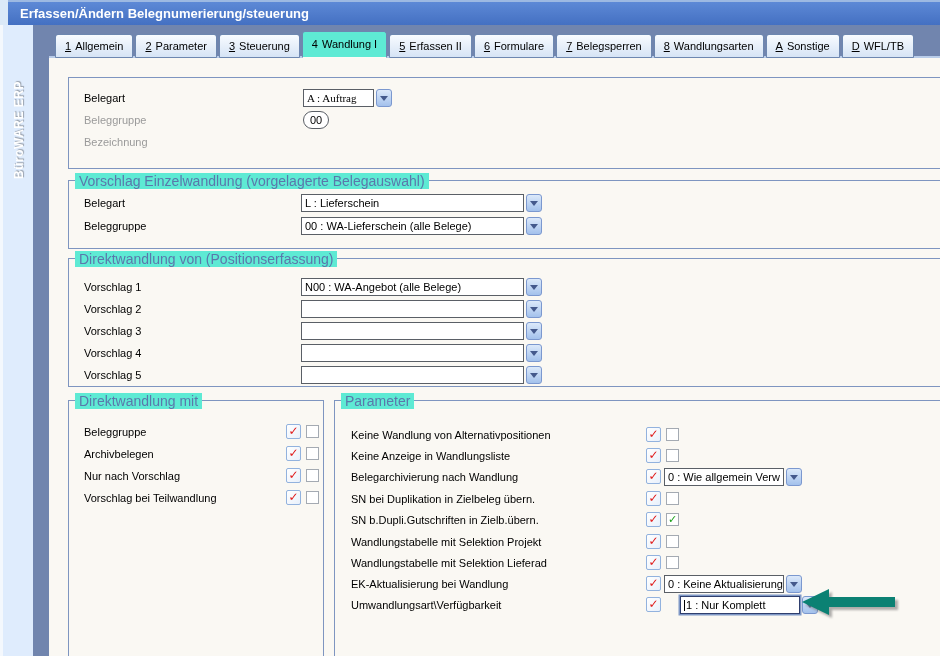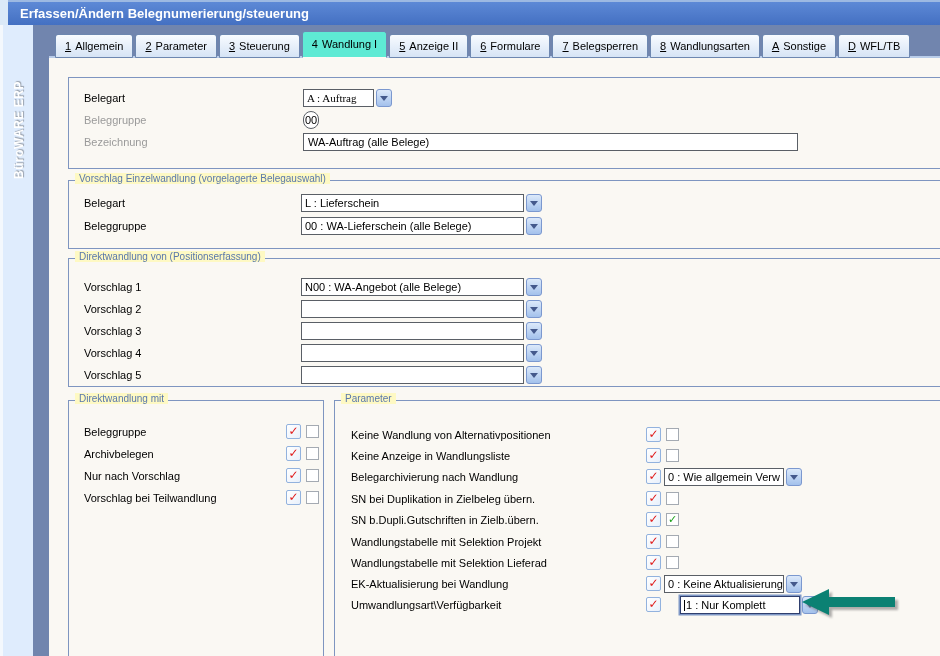--- a/index.html
+++ b/index.html
@@ -28,22 +28,22 @@
   .tabs{position:absolute;left:55px;top:31px;height:27px;display:flex;gap:2px;align-items:flex-end;z-index:4;}
   .tab{height:22px;line-height:22px;padding:0 9px;font-size:11px;color:#000;
     background:linear-gradient(#f8fbff,#d6e4f5);border:1px solid #6d87b0;
     border-radius:3px 3px 0 0;white-space:nowrap;cursor:default;}
   .tab .tkey{text-decoration:underline;margin-right:4px;}
   .tab.active{height:25px;line-height:25px;background:#5eead4;border-bottom:1px solid #fcfaf5;}
   .tab.active .tkey{text-decoration:none;}
 
   
   .group{position:absolute;border:1px solid #7e95c0;background:#faf8f3;z-index:3;}
-  .gtitle{position:absolute;top:-8px;left:6px;background:#fef9c3;padding:0 4px;
-    font-size:10px;color:#5a78ab;white-space:nowrap;}
+  .gtitle{position:absolute;top:-8px;left:6px;background:#5eead4;padding:0 4px;
+    font-size:14px;color:#5a78ab;white-space:nowrap;}
 
   .frow{position:absolute;left:0;right:0;height:20px;}
   .flabel{position:absolute;font-size:11px;color:#000;line-height:18px;white-space:nowrap;}
   .flabel.dim{color:#9a9a9a;}
 
   .tinput{position:absolute;height:18px;border:1px solid #5a5f66;background:#fff;
     font-size:11px;line-height:16px;padding:0 4px;box-sizing:border-box;white-space:nowrap;overflow:hidden;}
   .center{text-align:center;padding:0;}
 
   .combo{position:absolute;height:18px;display:flex;}
@@ -88,45 +88,44 @@
   </div>
   <div class="vband"></div>
   <div class="hband"></div>
   <div class="page"></div>
 
   <div class="tabs">
     <div class="tab"><span class="tkey">1</span><span>Allgemein</span></div>
     <div class="tab"><span class="tkey">2</span><span>Parameter</span></div>
     <div class="tab"><span class="tkey">3</span><span>Steuerung</span></div>
     <div class="tab active"><span class="tkey">4</span><span>Wandlung I</span></div>
-    <div class="tab"><span class="tkey">5</span><span>Anzeige II</span></div>
+    <div class="tab"><span class="tkey">5</span><span>Erfassen II</span></div>
     <div class="tab"><span class="tkey">6</span><span>Formulare</span></div>
     <div class="tab"><span class="tkey">7</span><span>Belegsperren</span></div>
     <div class="tab"><span class="tkey">8</span><span>Wandlungsarten</span></div>
     <div class="tab"><span class="tkey">A</span><span>Sonstige</span></div>
     <div class="tab"><span class="tkey">D</span><span>WFL/TB</span></div>
   </div>
 
   <div class="group" style="left:68px;top:77px;width:882px;height:90px;">
     <div class="frow" style="top:11px;">
       <span class="flabel" style="left:15px;">Belegart</span>
       <span class="combo" style="left:234px;">
         <span class="cbox" style="width:71px;font-family:Liberation Serif, serif;">A : Auftrag</span>
         <span class="dbtn">
             <span class="tri"></span>
           </span>
       </span>
     </div>
     <div class="frow" style="top:33px;">
       <span class="flabel dim" style="left:15px;">Beleggruppe</span>
-      <span class="tinput center" style="left:234px;width:16px;border-radius:9px;">00</span>
+      <span class="tinput center" style="left:234px;width:26px;border-radius:9px;">00</span>
     </div>
     <div class="frow" style="top:55px;">
       <span class="flabel dim" style="left:15px;">Bezeichnung</span>
-      <span class="tinput" style="left:234px;width:495px;">WA-Auftrag (alle Belege)</span>
     </div>
   </div>
 
   <div class="group" style="left:68px;top:180px;width:882px;height:67px;">
     <span class="gtitle">Vorschlag Einzelwandlung (vorgelagerte Belegauswahl)</span>
     <div class="frow" style="top:13px;">
       <span class="flabel" style="left:15px;">Belegart</span>
       <span class="combo" style="left:232px;">
         <span class="cbox" style="width:223px;">L : Lieferschein</span>
         <span class="dbtn">

